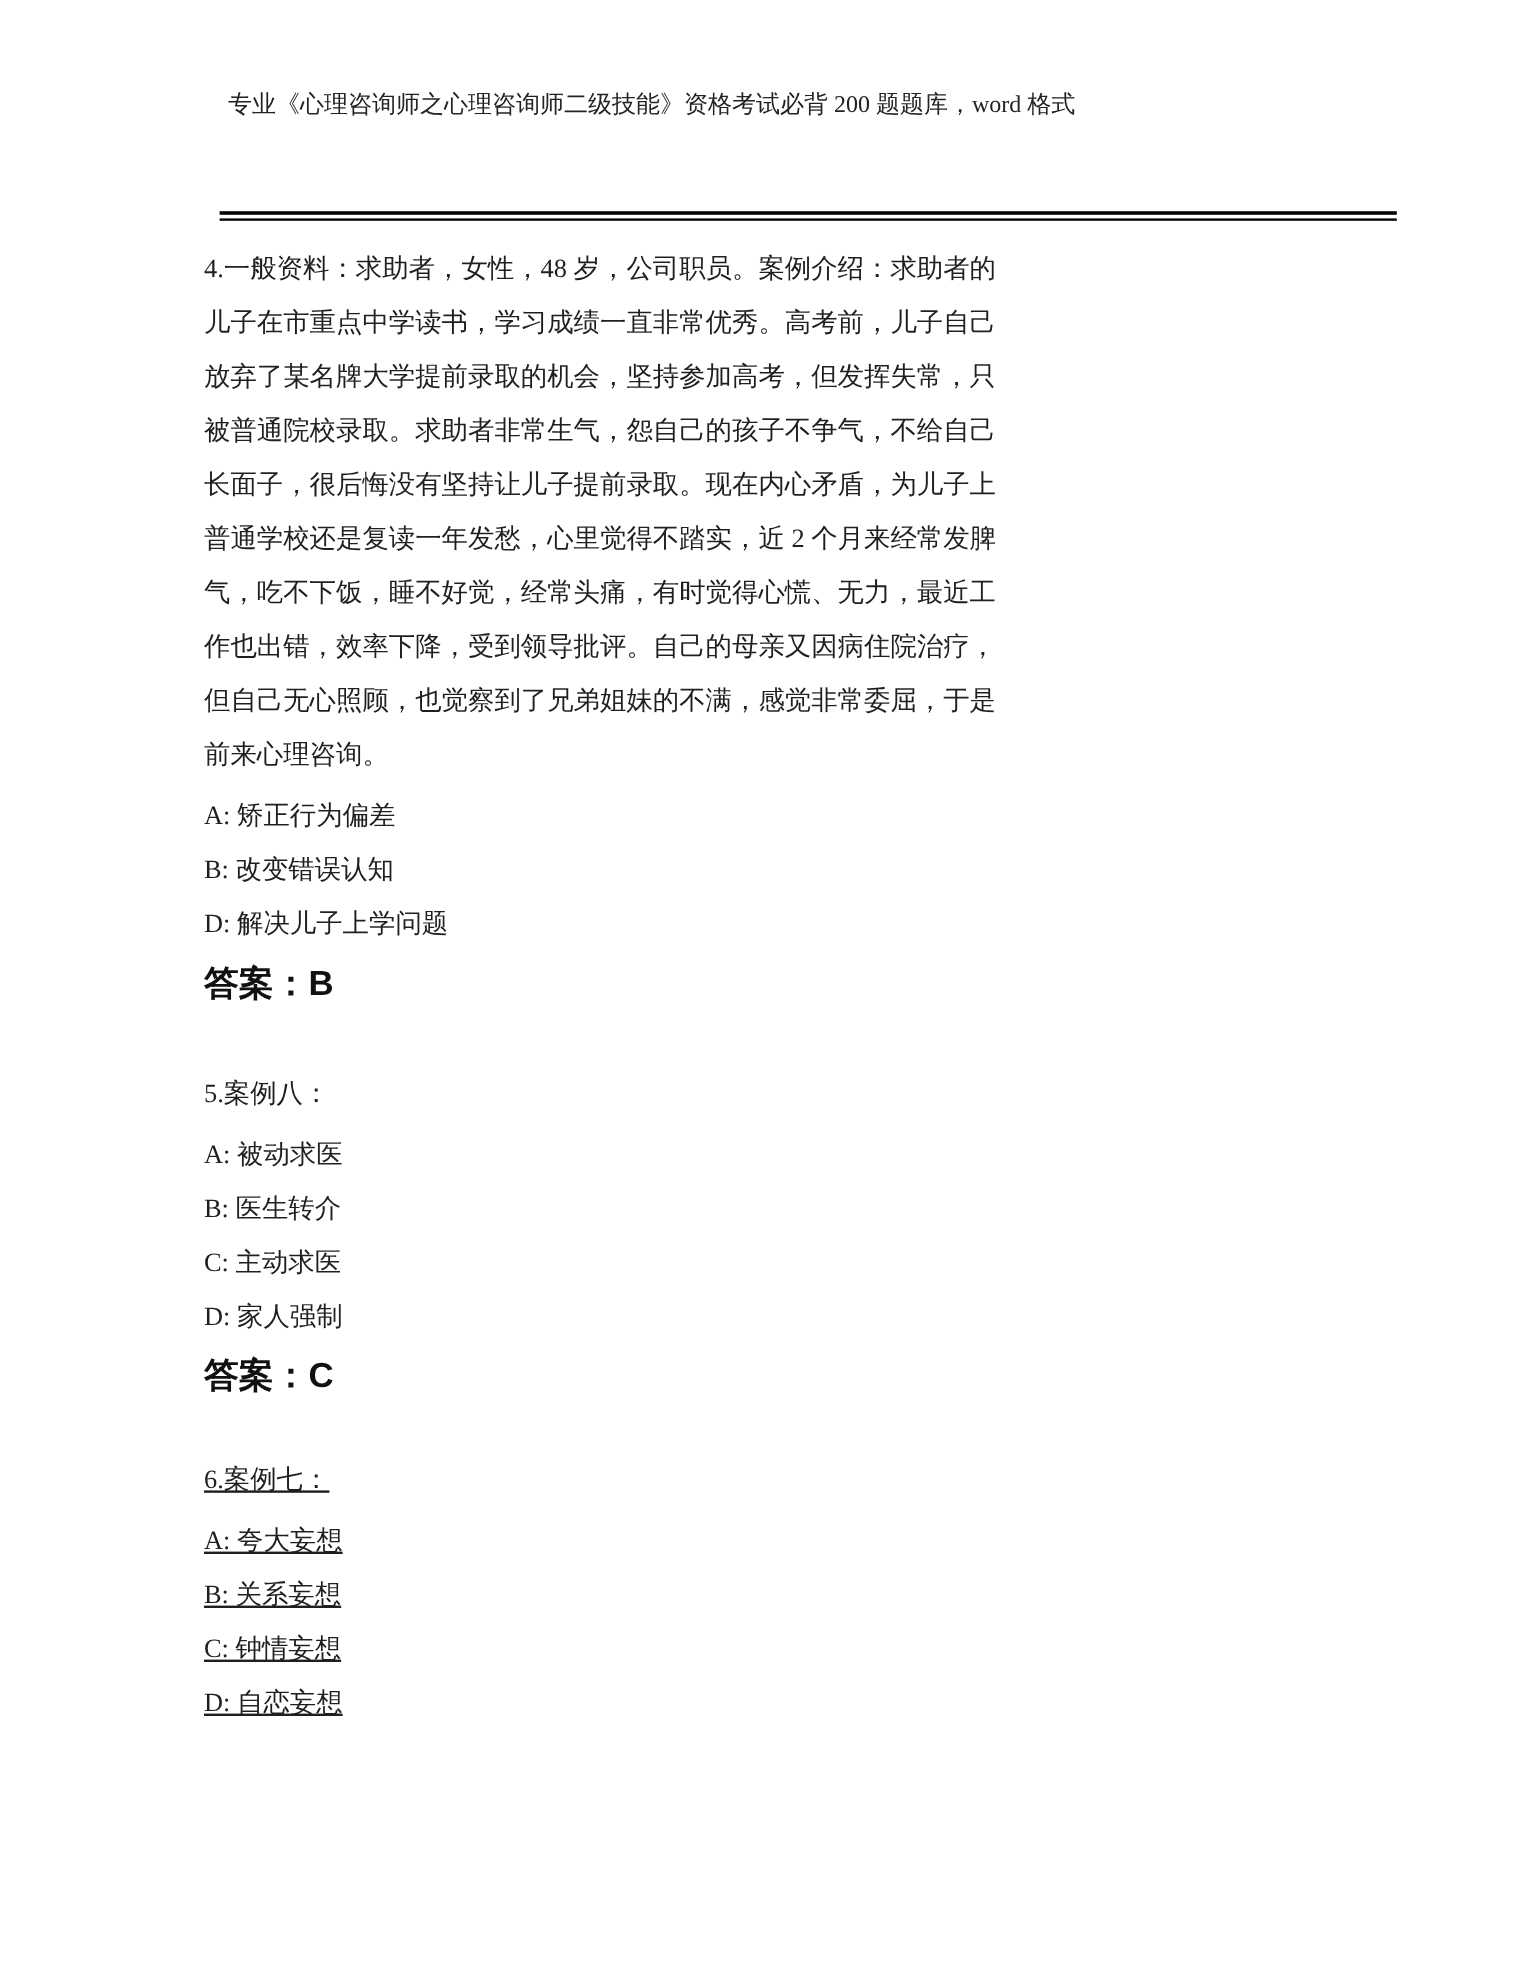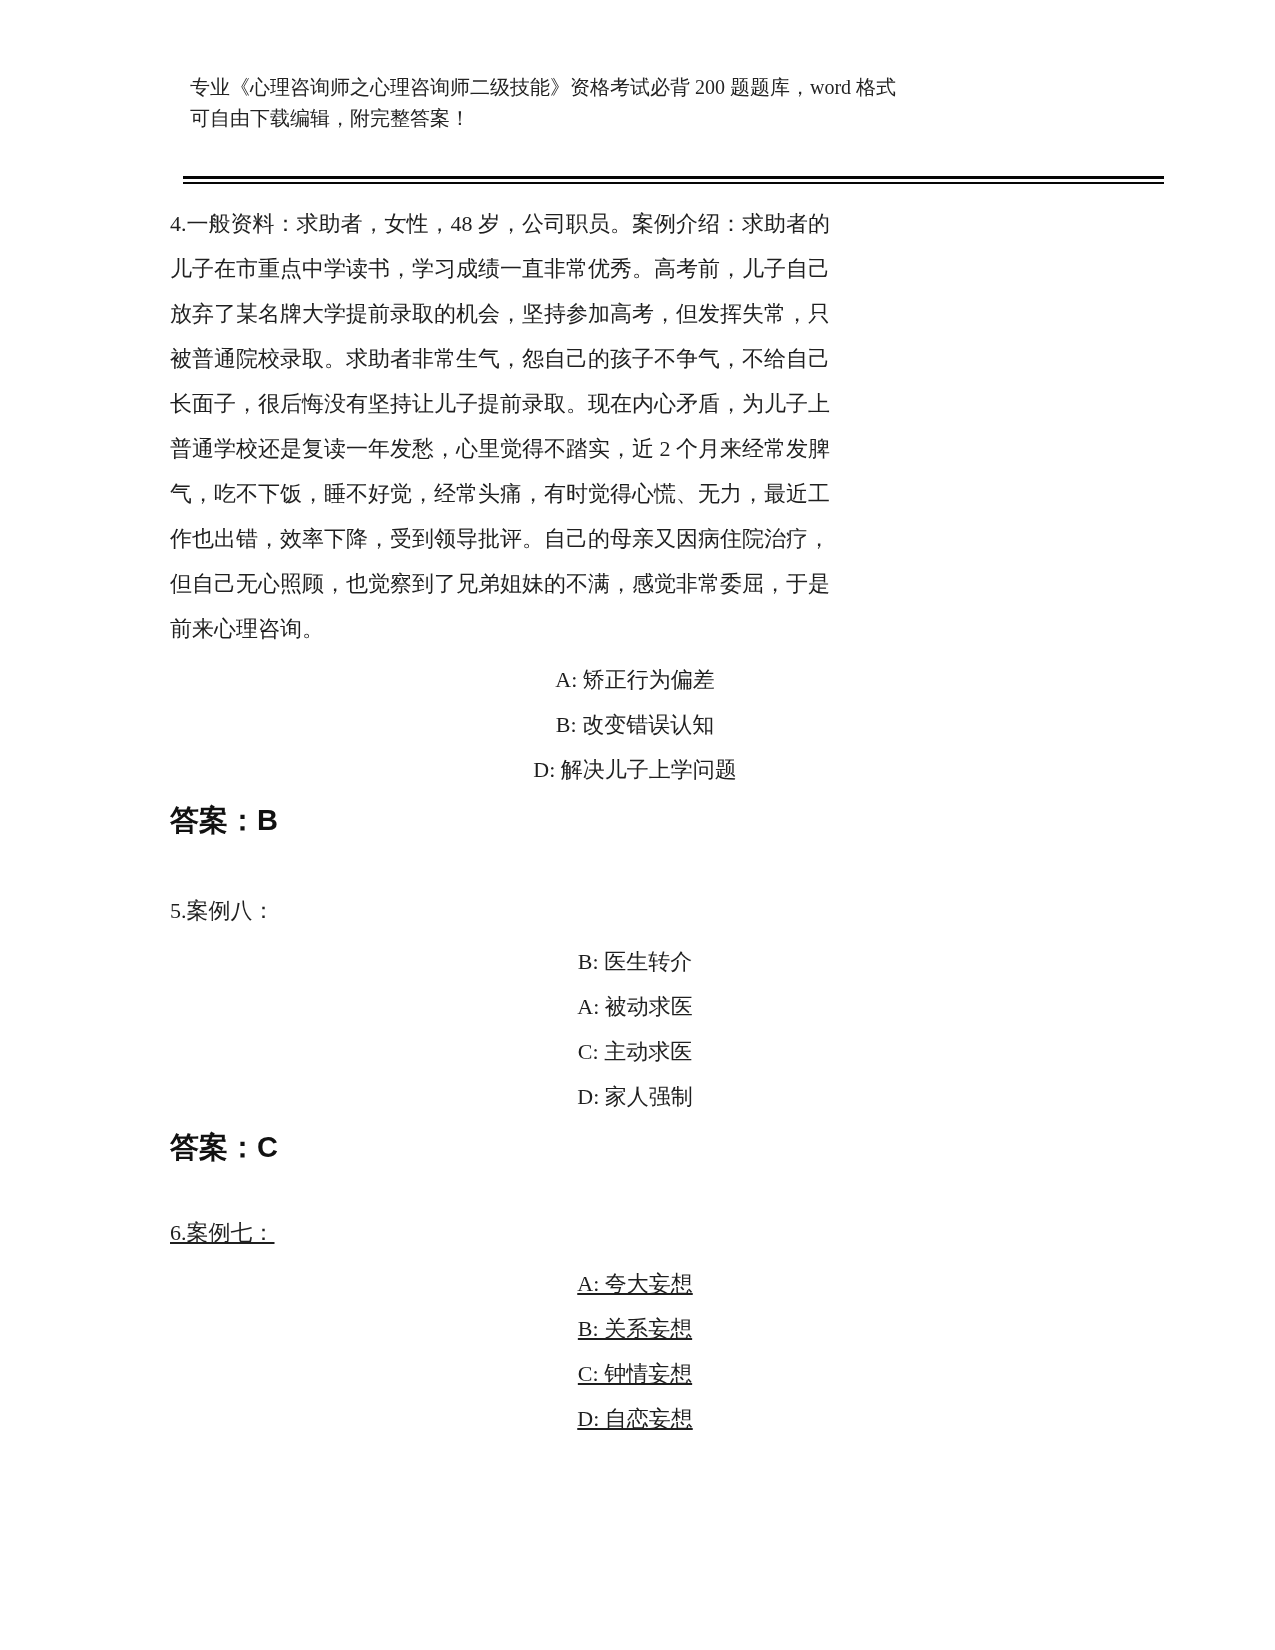--- a/index.html
+++ b/index.html
@@ -40,39 +40,38 @@
     left: 170px;
     top: 201px;
     width: 930px;
     font-size: 22px;
     line-height: 45px;
   }
   .question-stem {
     white-space: pre-line;
   }
   .option-group { margin-top: 6px; }
-  .option-line { white-space: pre-line; text-align: center; }
+  .option-line { white-space: pre-line; }
   .answer-line {
     margin-top: 6px;
     font-family: "Liberation Sans", "DejaVu Sans", sans-serif;
     font-weight: bold;
     font-size: 29px;
     color: #111111;
   }
   .question-block.q5 { margin-top: 45px; }
   .question-block.q6 { margin-top: 40px; text-decoration: underline; }
 </style>
 </head>
 <body>
 
 <div class="page">
 
   <div class="page-header">
     <div class="header-line">专业《心理咨询师之心理咨询师二级技能》资格考试必背 200 题题库，word 格式</div>
-    <div class="header-line">可自由下载编辑，附完整答案！</div>
   </div>
 
   <div class="header-divider"></div>
 
   <div class="content">
 
     <div class="question-block q4">
       <div class="question-stem">4.一般资料：求助者，女性，48 岁，公司职员。案例介绍：求助者的
 儿子在市重点中学读书，学习成绩一直非常优秀。高考前，儿子自己
 放弃了某名牌大学提前录取的机会，坚持参加高考，但发挥失常，只
@@ -87,22 +86,22 @@
         <div class="option-line">A: 矫正行为偏差</div>
         <div class="option-line">B: 改变错误认知</div>
         <div class="option-line">D: 解决儿子上学问题</div>
       </div>
       <div class="answer-line">答案：B</div>
     </div>
 
     <div class="question-block q5">
       <div class="question-stem">5.案例八：</div>
       <div class="option-group">
+        <div class="option-line">A: 被动求医</div>
         <div class="option-line">B: 医生转介</div>
-        <div class="option-line">A: 被动求医</div>
         <div class="option-line">C: 主动求医</div>
         <div class="option-line">D: 家人强制</div>
       </div>
       <div class="answer-line">答案：C</div>
     </div>
 
     <div class="question-block q6">
       <div class="question-stem">6.案例七：</div>
       <div class="option-group">
         <div class="option-line">A: 夸大妄想</div>

